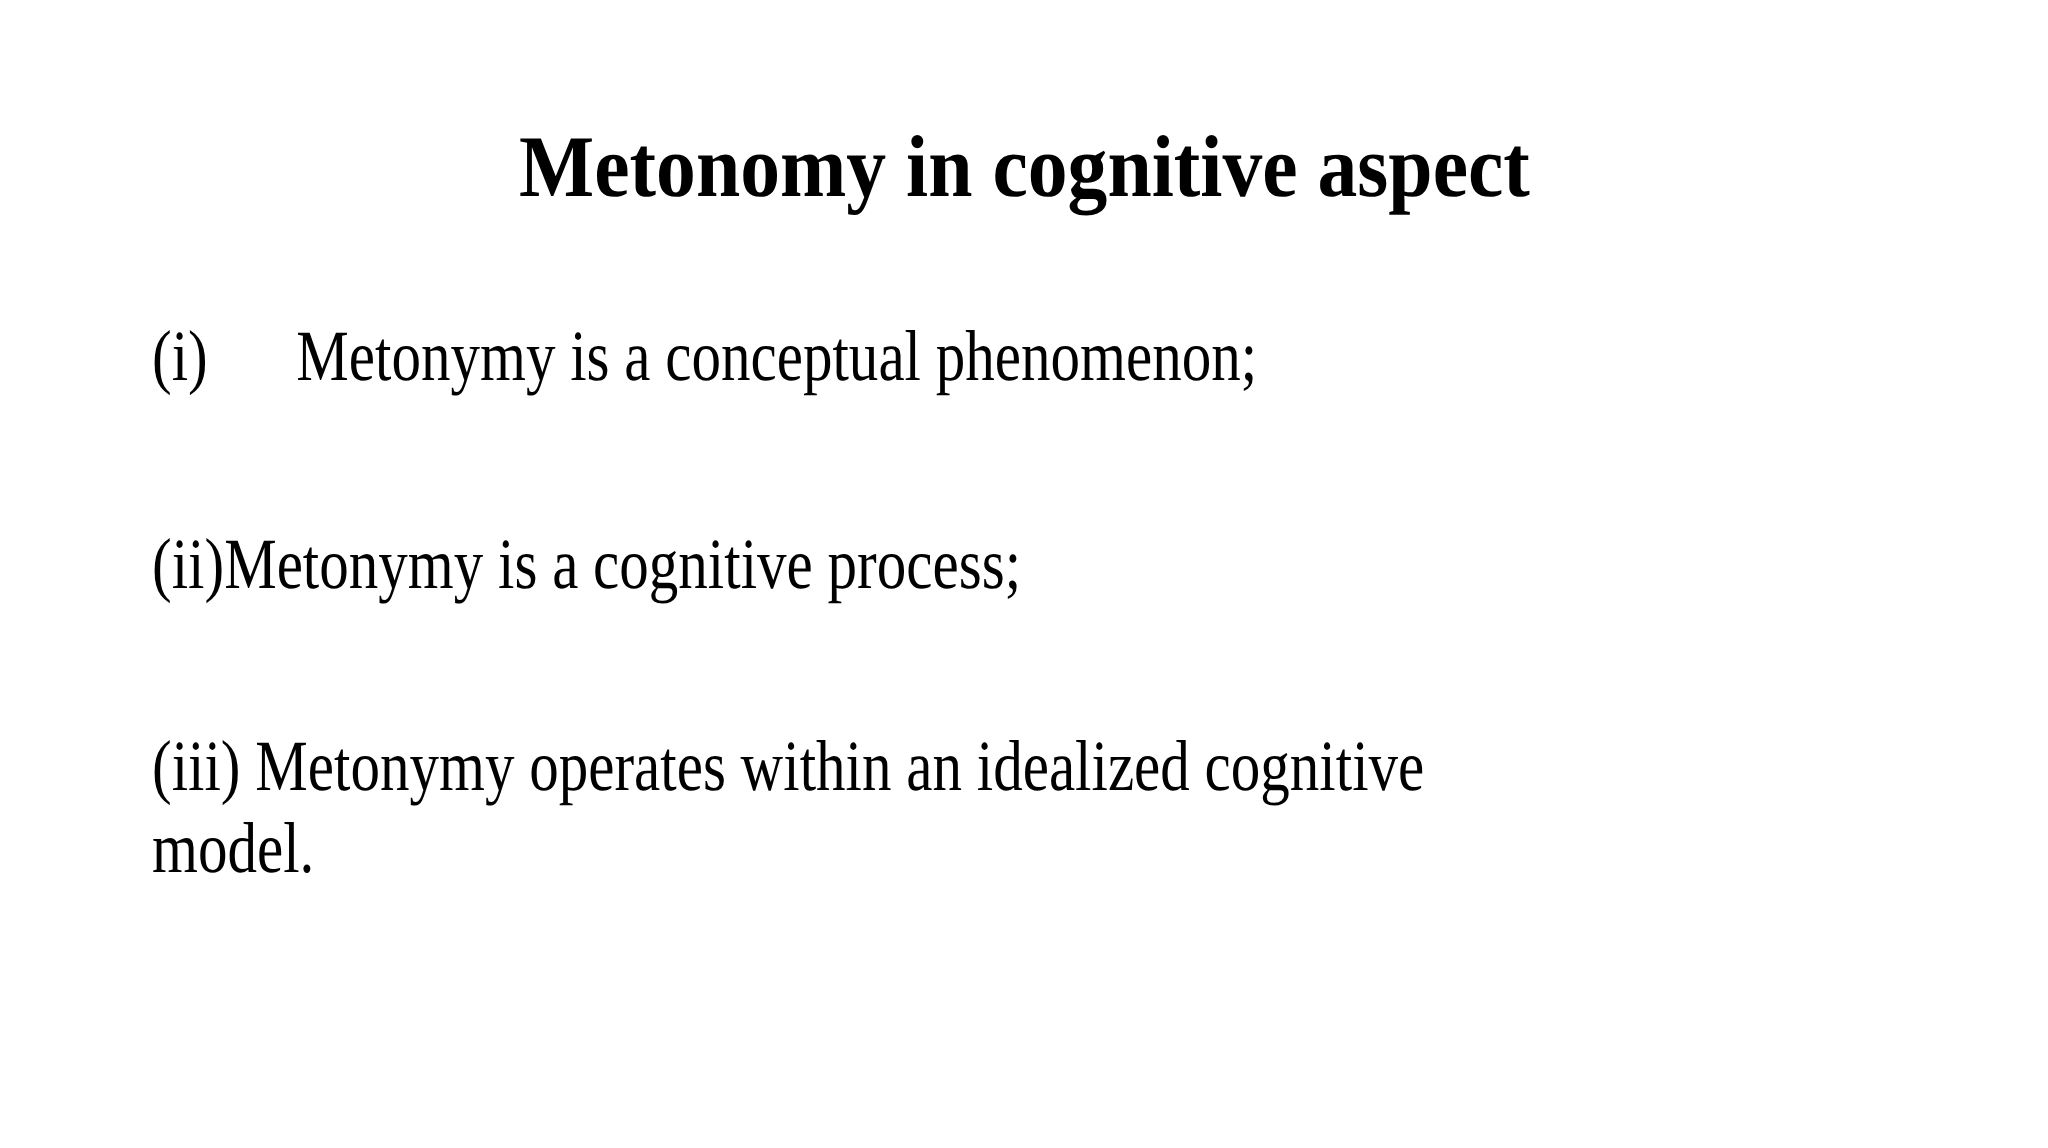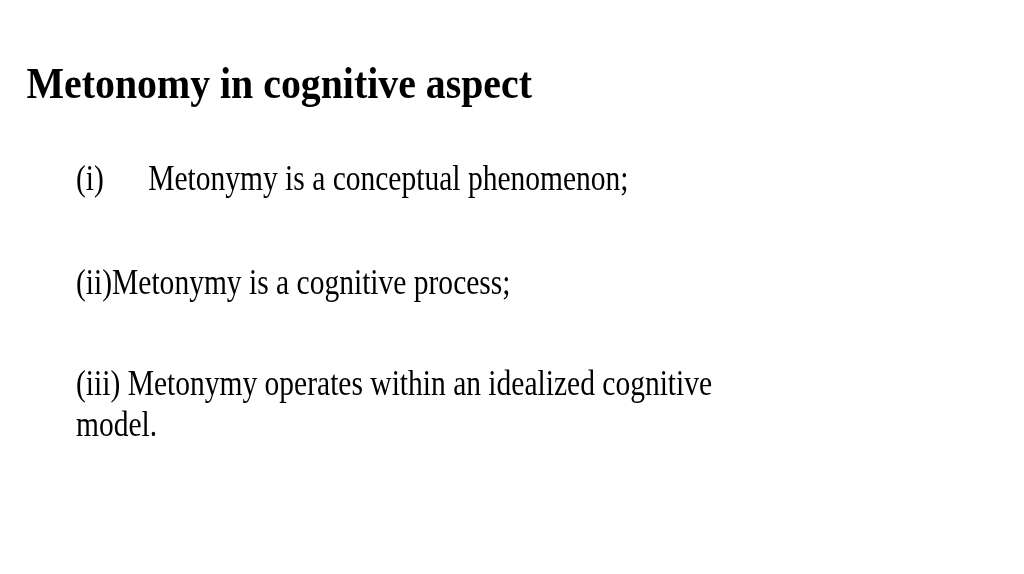--- a/index.html
+++ b/index.html
@@ -1,18 +1,18 @@
 <!DOCTYPE html>
 <html><head>
 <meta charset="utf-8">
 <style>
   html, body { margin:0; padding:0; }
   body { width:1024px; height:574px; background:#ffffff; position:relative; overflow:hidden;
          font-family:"Liberation Serif", "DejaVu Serif", serif; color:#000; }
-  .title { position:absolute; left:0; width:1024px; top:58px; 
+  .title { position:absolute; left:0; width:1024px; top:58px; text-align:center;
            font-weight:bold; font-size:44px; line-height:52px; white-space:nowrap; }
   .title span { display:inline-block; transform:scaleX(0.905); transform-origin:center; }
   .item { position:absolute; left:76px; font-size:36px; line-height:41px; white-space:nowrap;
           transform:scaleX(0.82); transform-origin:left top; }
   .i1 { top:158px; }
   .i2 { top:262px; }
   .i3 { top:363px; }
   .num1 { display:inline-block; width:88px; }
 </style>
 </head>

